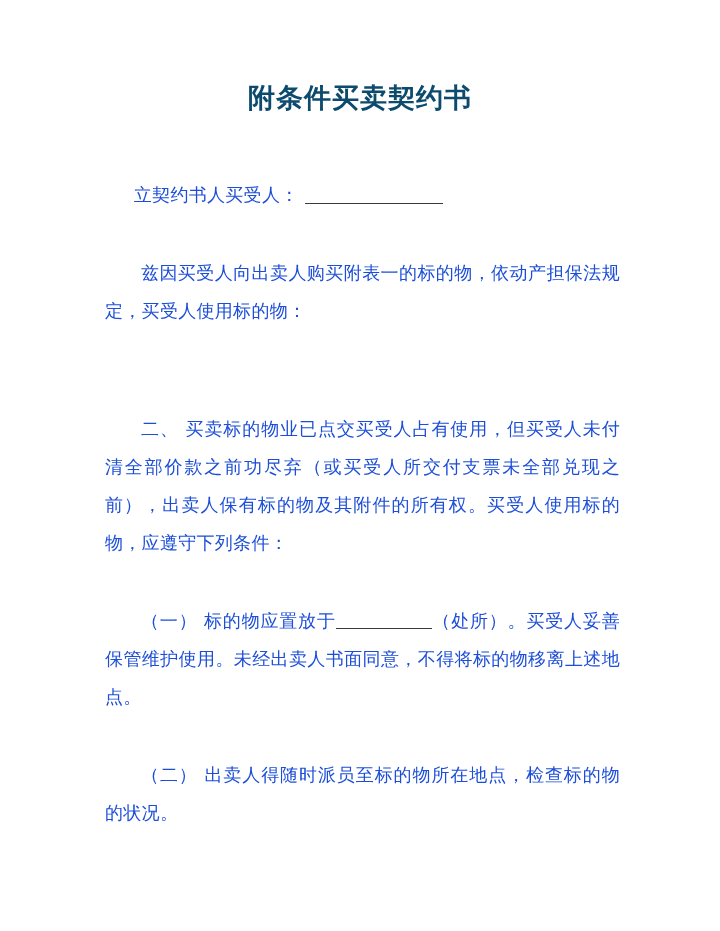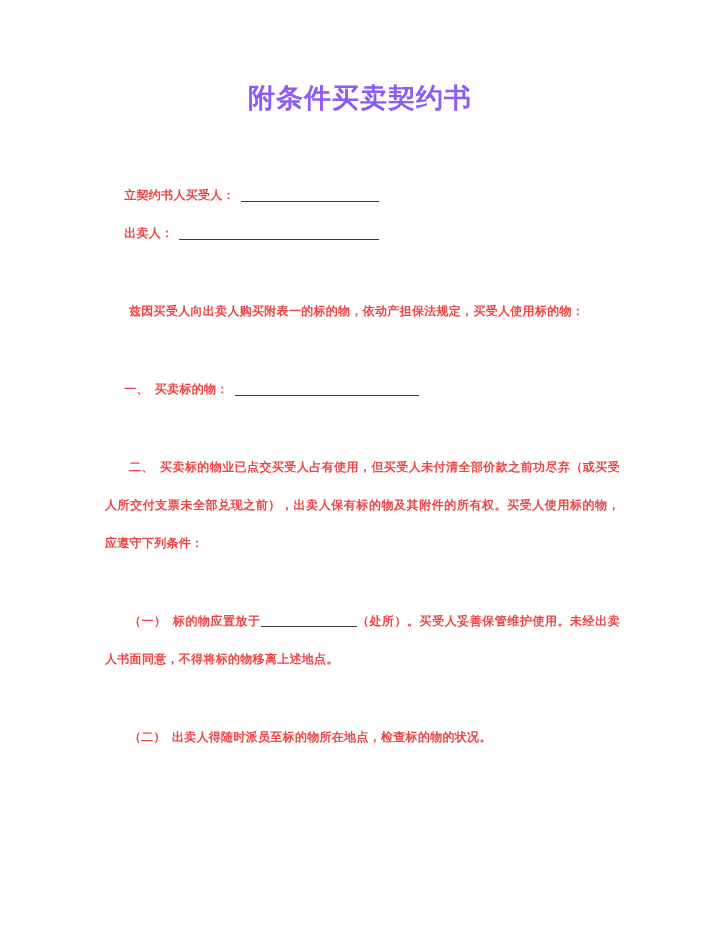--- a/index.html
+++ b/index.html
@@ -25,37 +25,36 @@
   }
   .doc-title {
     position: absolute;
     left: 0;
     top: 80px;
     width: 720px;
     text-align: center;
     font-size: 27px;
     font-weight: bold;
     letter-spacing: 1px;
-    color: #8b5cf6;
+    color: #0c4a6e;
   }
   .body-block {
     position: absolute;
     left: 105px;
     top: 176px;
     width: 515px;
   }
   .para {
-    font-size: 12px;
+    font-size: 18px;
     line-height: 38px;
-    color: #ef4444;
+    color: #1d4ed8;
     letter-spacing: 0.3px;
     text-align: justify;
     text-justify: inter-ideograph;
     white-space: normal;
-    font-weight: bold;
   }
   .indent {
     text-indent: 2em;
   }
   .indent-1 {
     text-indent: 1.6em;
   }
   .gap-l { height: 40px; }
   .blank {
     display: inline-block;
@@ -75,33 +74,27 @@
 <div class="page">
 
   <div class="doc-title">附条件买卖契约书</div>
 
   <div class="body-block">
 
     <div class="para indent-1">
       <span>立契约书人买受人：</span><span class="nbsp-gap"></span><span class="blank blank-a"><span></span></span>
     </div>
 
-    <div class="para indent-1">
-      <span>出卖人：</span><span class="nbsp-gap"></span><span class="blank blank-b"><span></span></span>
-    </div>
 
     <div class="gap-l"></div>
 
     <div class="para indent">兹因买受人向出卖人购买附表一的标的物，依动产担保法规定，买受人使用标的物：</div>
 
     <div class="gap-l"></div>
 
-    <div class="para indent-1">
-      <span>一、</span><span class="nbsp-gap"></span><span>买卖标的物：</span><span class="nbsp-gap"></span><span class="blank blank-c"><span></span></span>
-    </div>
 
     <div class="gap-l"></div>
 
     <div class="para indent">
       <span>二、</span><span class="nbsp-gap"></span><span>买卖标的物业已点交买受人占有使用，但买受人未付清全部价款之前功尽弃（或买受人所交付支票未全部兑现之前），出卖人保有标的物及其附件的所有权。买受人使用标的物，应遵守下列条件：</span>
     </div>
 
     <div class="gap-l"></div>
 
     <div class="para indent">

